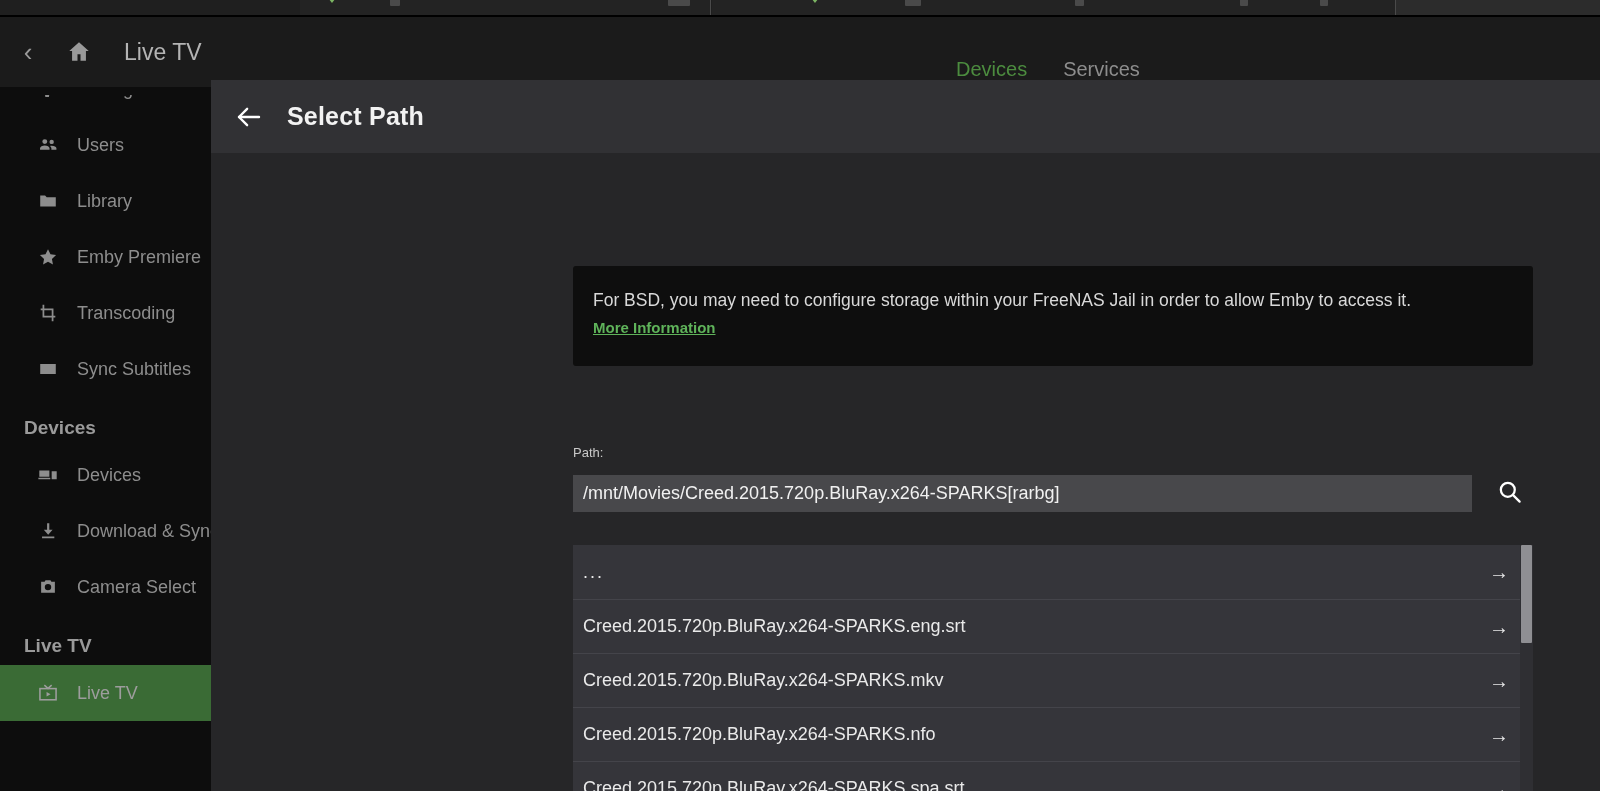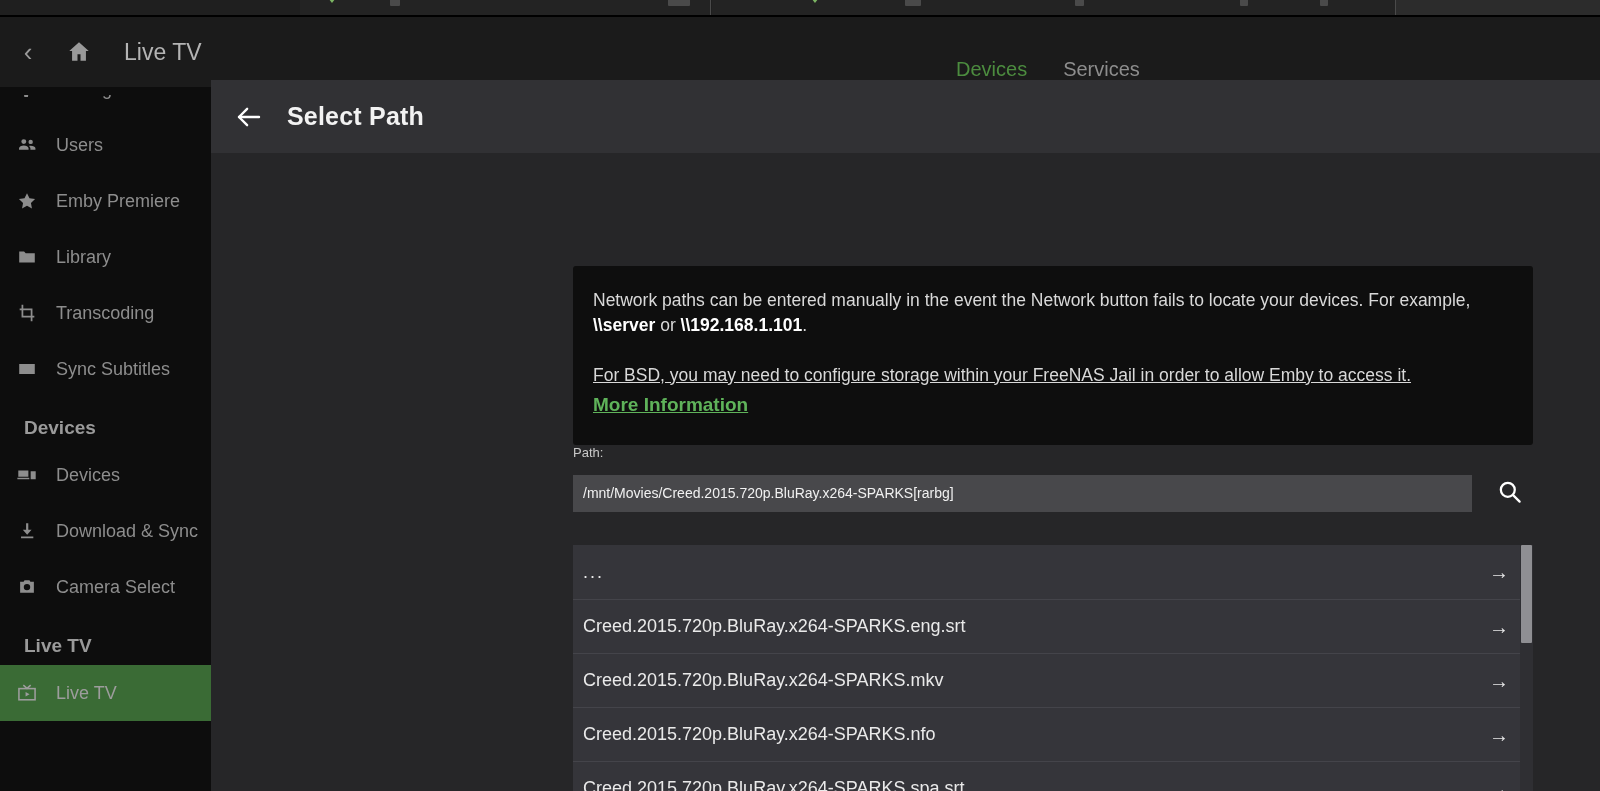--- a/index.html
+++ b/index.html
@@ -47,21 +47,21 @@
   }
   .dash-back {
     width: 56px; text-align: center; color: #9a9a9a; font-size: 26px; line-height: 1;
   }
   .dash-home { width: 46px; display: flex; justify-content: center; color: #9a9a9a; }
   .dash-title { margin-left: 22px; color: #b4b4b4; font-size: 23px; }
 
   
   .nav { position: absolute; left: 0; top: 78px; width: 211px; }
   .nav-item {
-    display: flex; align-items: center; height: 56px; padding-left: 16px;
+    display: flex; align-items: center; height: 56px; padding-left: 37px;
     color: #8d8d8d; font-size: 18px; white-space: nowrap;
   }
   .nav-item .ic {
     width: 40px; flex: 0 0 40px; display: flex; align-items: center; color: #8d8d8d;
   }
   .nav-item.active { background: #3a6b35; color: #9d9d9d; }
   .nav-item.active .ic { color: #9d9d9d; }
   .nav-group {
     padding: 20px 0 8px 24px; color: #9a9a9a; font-size: 19px; font-weight: bold;
   }
@@ -96,30 +96,30 @@
   .dlg-body { position: relative; height: 638px; }
 
   
   .callout {
     position: absolute; left: 362px; top: 113px; width: 960px;
     background: #0e0e0e; border-radius: 3px; padding: 22px 20px 26px 20px;
   }
   .callout p { color: #d9d9d9; font-size: 17.5px; line-height: 1.42; }
   .callout p + p { margin-top: 25px; text-decoration: underline; }
   .callout b { color: #fff; font-weight: bold; }
-  .callout .more { display: inline-block; color: #5fb35a; font-size: 19px; font-weight: bold; margin-top: 4px; }
+  .callout .more { display: inline-block; color: #5fb35a; font-size: 15px; font-weight: bold; margin-top: 4px; }
 
   
   .path-label {
     position: absolute; left: 362px; top: 292px; color: #c9c9c9; font-size: 13px;
   }
   .path-row { position: absolute; left: 362px; top: 320px; width: 1027px; display: flex; align-items: center; }
   .path-input {
     width: 899px; height: 37px; background: #48484b; border: 0; outline: 0;
-    color: #f1f1f1; font-size: 14px; padding: 0 10px;
+    color: #f1f1f1; font-size: 18px; padding: 0 10px;
     font-family: "Liberation Sans", sans-serif;
   }
   .search-btn {
     width: 74px; height: 40px; display: flex; align-items: center; justify-content: center;
     background: transparent; border: 0; cursor: pointer; color: #fff;
   }
 
   
   .list {
     position: absolute; left: 362px; top: 392px; width: 960px; height: 246px;
@@ -203,33 +203,33 @@
           <svg width="22" height="22" viewBox="0 0 24 24" fill="currentColor">
               <path d="M8.5 11a2.7 2.7 0 100-5.4 2.7 2.7 0 000 5.4zm7.5 0a2.4 2.4 0 100-4.8 2.4 2.4 0 000 4.8zM8.5 12.6c-2.6 0-5.2 1.3-5.2 3v1.6h10.4v-1.6c0-1.7-2.6-3-5.2-3zm7.5.3c-.6 0-1.3.1-1.9.2 1 .8 1.6 1.7 1.6 2.5v1.6h5.5v-1.6c0-1.5-2.4-2.7-5.2-2.7z"></path>
             </svg>
         </span>
         <span>Users</span>
       </div>
 
       <div class="nav-item">
         <span class="ic">
           <svg width="22" height="22" viewBox="0 0 24 24" fill="currentColor">
+              <path d="M3.5 6h5.3l1.8 2h9.9v10H3.5z"></path>
+            </svg>
+        </span>
+        <span>Library</span>
+      </div>
+
+      <div class="nav-item">
+        <span class="ic">
+          <svg width="22" height="22" viewBox="0 0 24 24" fill="currentColor">
               <path d="M12 3.5l2.7 5.6 6.1.8-4.5 4.2 1.1 6-5.4-3-5.4 3 1.1-6L3.2 9.9l6.1-.8z"></path>
             </svg>
         </span>
         <span>Emby Premiere</span>
-      </div>
-
-      <div class="nav-item">
-        <span class="ic">
-          <svg width="22" height="22" viewBox="0 0 24 24" fill="currentColor">
-              <path d="M3.5 6h5.3l1.8 2h9.9v10H3.5z"></path>
-            </svg>
-        </span>
-        <span>Library</span>
       </div>
 
       <div class="nav-item">
         <span class="ic">
           <svg width="22" height="22" viewBox="0 0 24 24" fill="none" stroke="currentColor" stroke-width="1.9">
               <path d="M7 3v13h13"></path>
               <path d="M17 21V8H4"></path>
             </svg>
         </span>
         <span>Transcoding</span>
@@ -297,21 +297,20 @@
             <path d="M20 12H4"></path>
             <path d="M10.5 5.5L4 12l6.5 6.5"></path>
           </svg>
       </div>
       <div class="dlg-title">Select Path</div>
     </div>
 
     <div class="dlg-body">
 
       <div class="callout">
-        <p><span>Network paths can be entered manually in the event the Network button fails to locate your devices. For example, </span><b>\\server</b><span> or </span><b>\\192.168.1.101</b><span>.</span></p>
         <p><span>For BSD, you may need to configure storage within your FreeNAS Jail in order to allow Emby to access it.</span><br><a class="more" href="#">More Information</a></p>
       </div>
 
       <div class="path-label">Path:</div>
 
       <div class="path-row">
         <input class="path-input" type="text" value="/mnt/Movies/Creed.2015.720p.BluRay.x264-SPARKS[rarbg]" style="">
         <button class="search-btn">
           <span>
             <svg width="27" height="27" viewBox="0 0 24 24" fill="none" stroke="currentColor" stroke-width="2" stroke-linecap="round">

